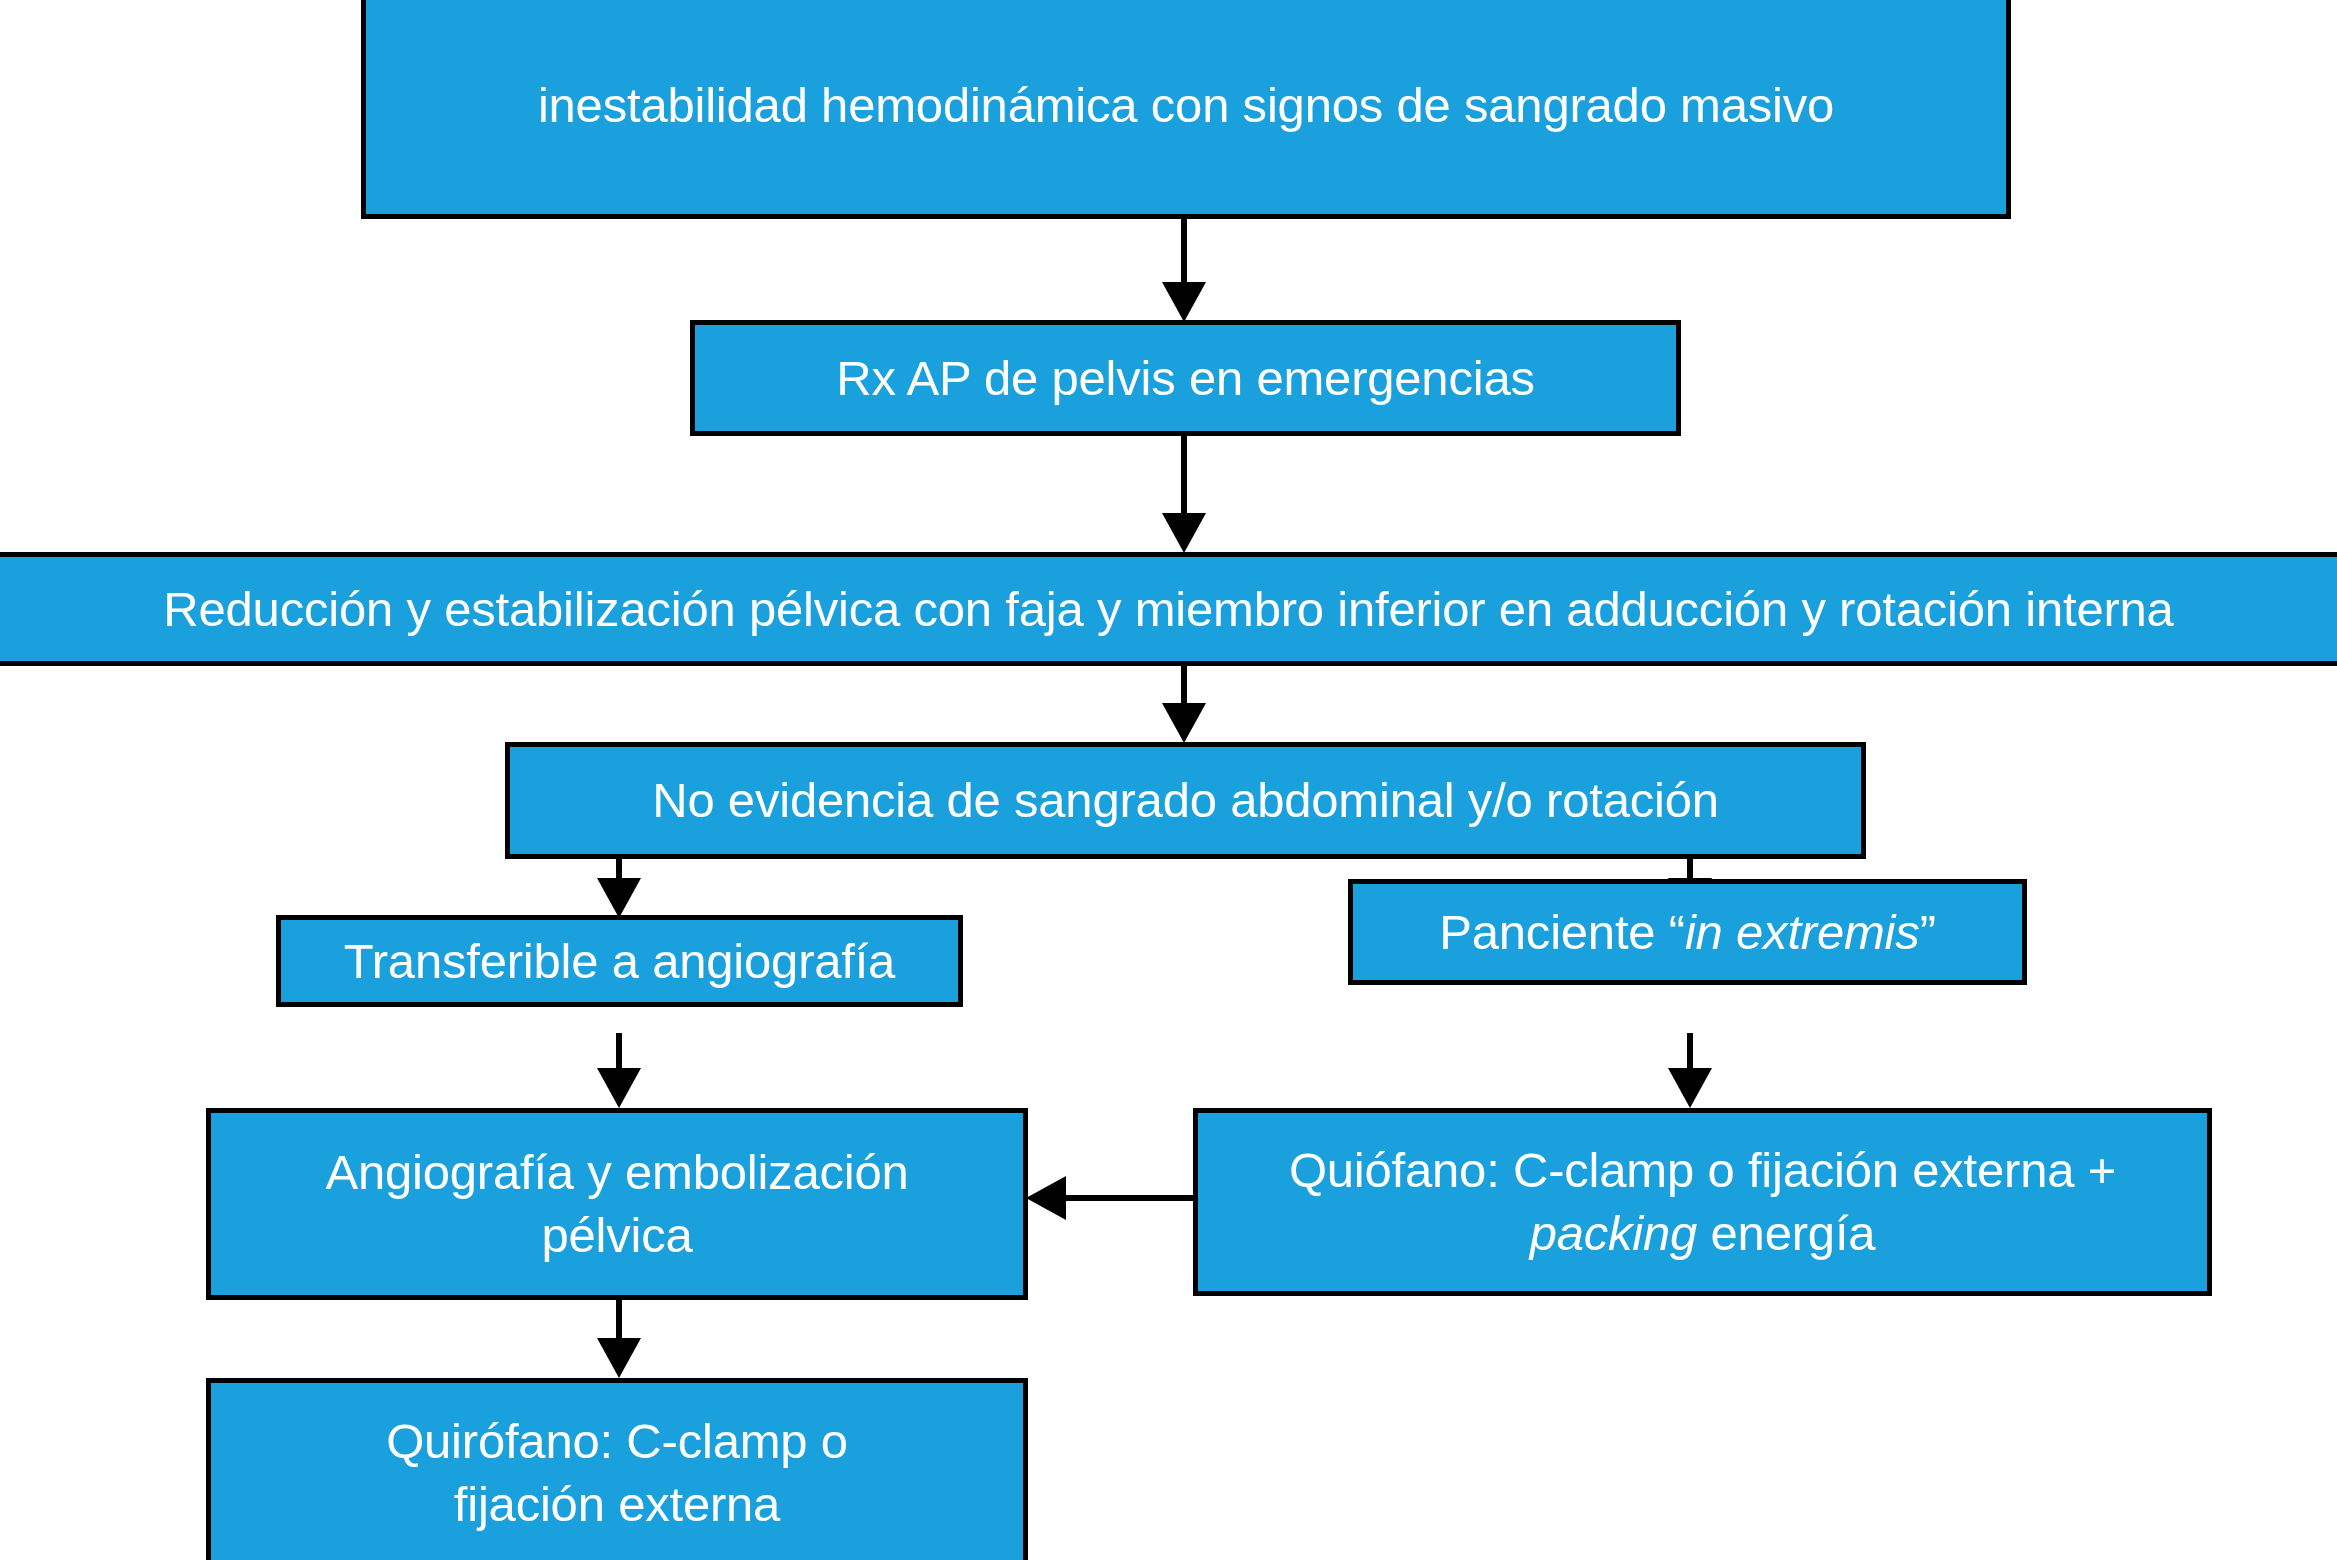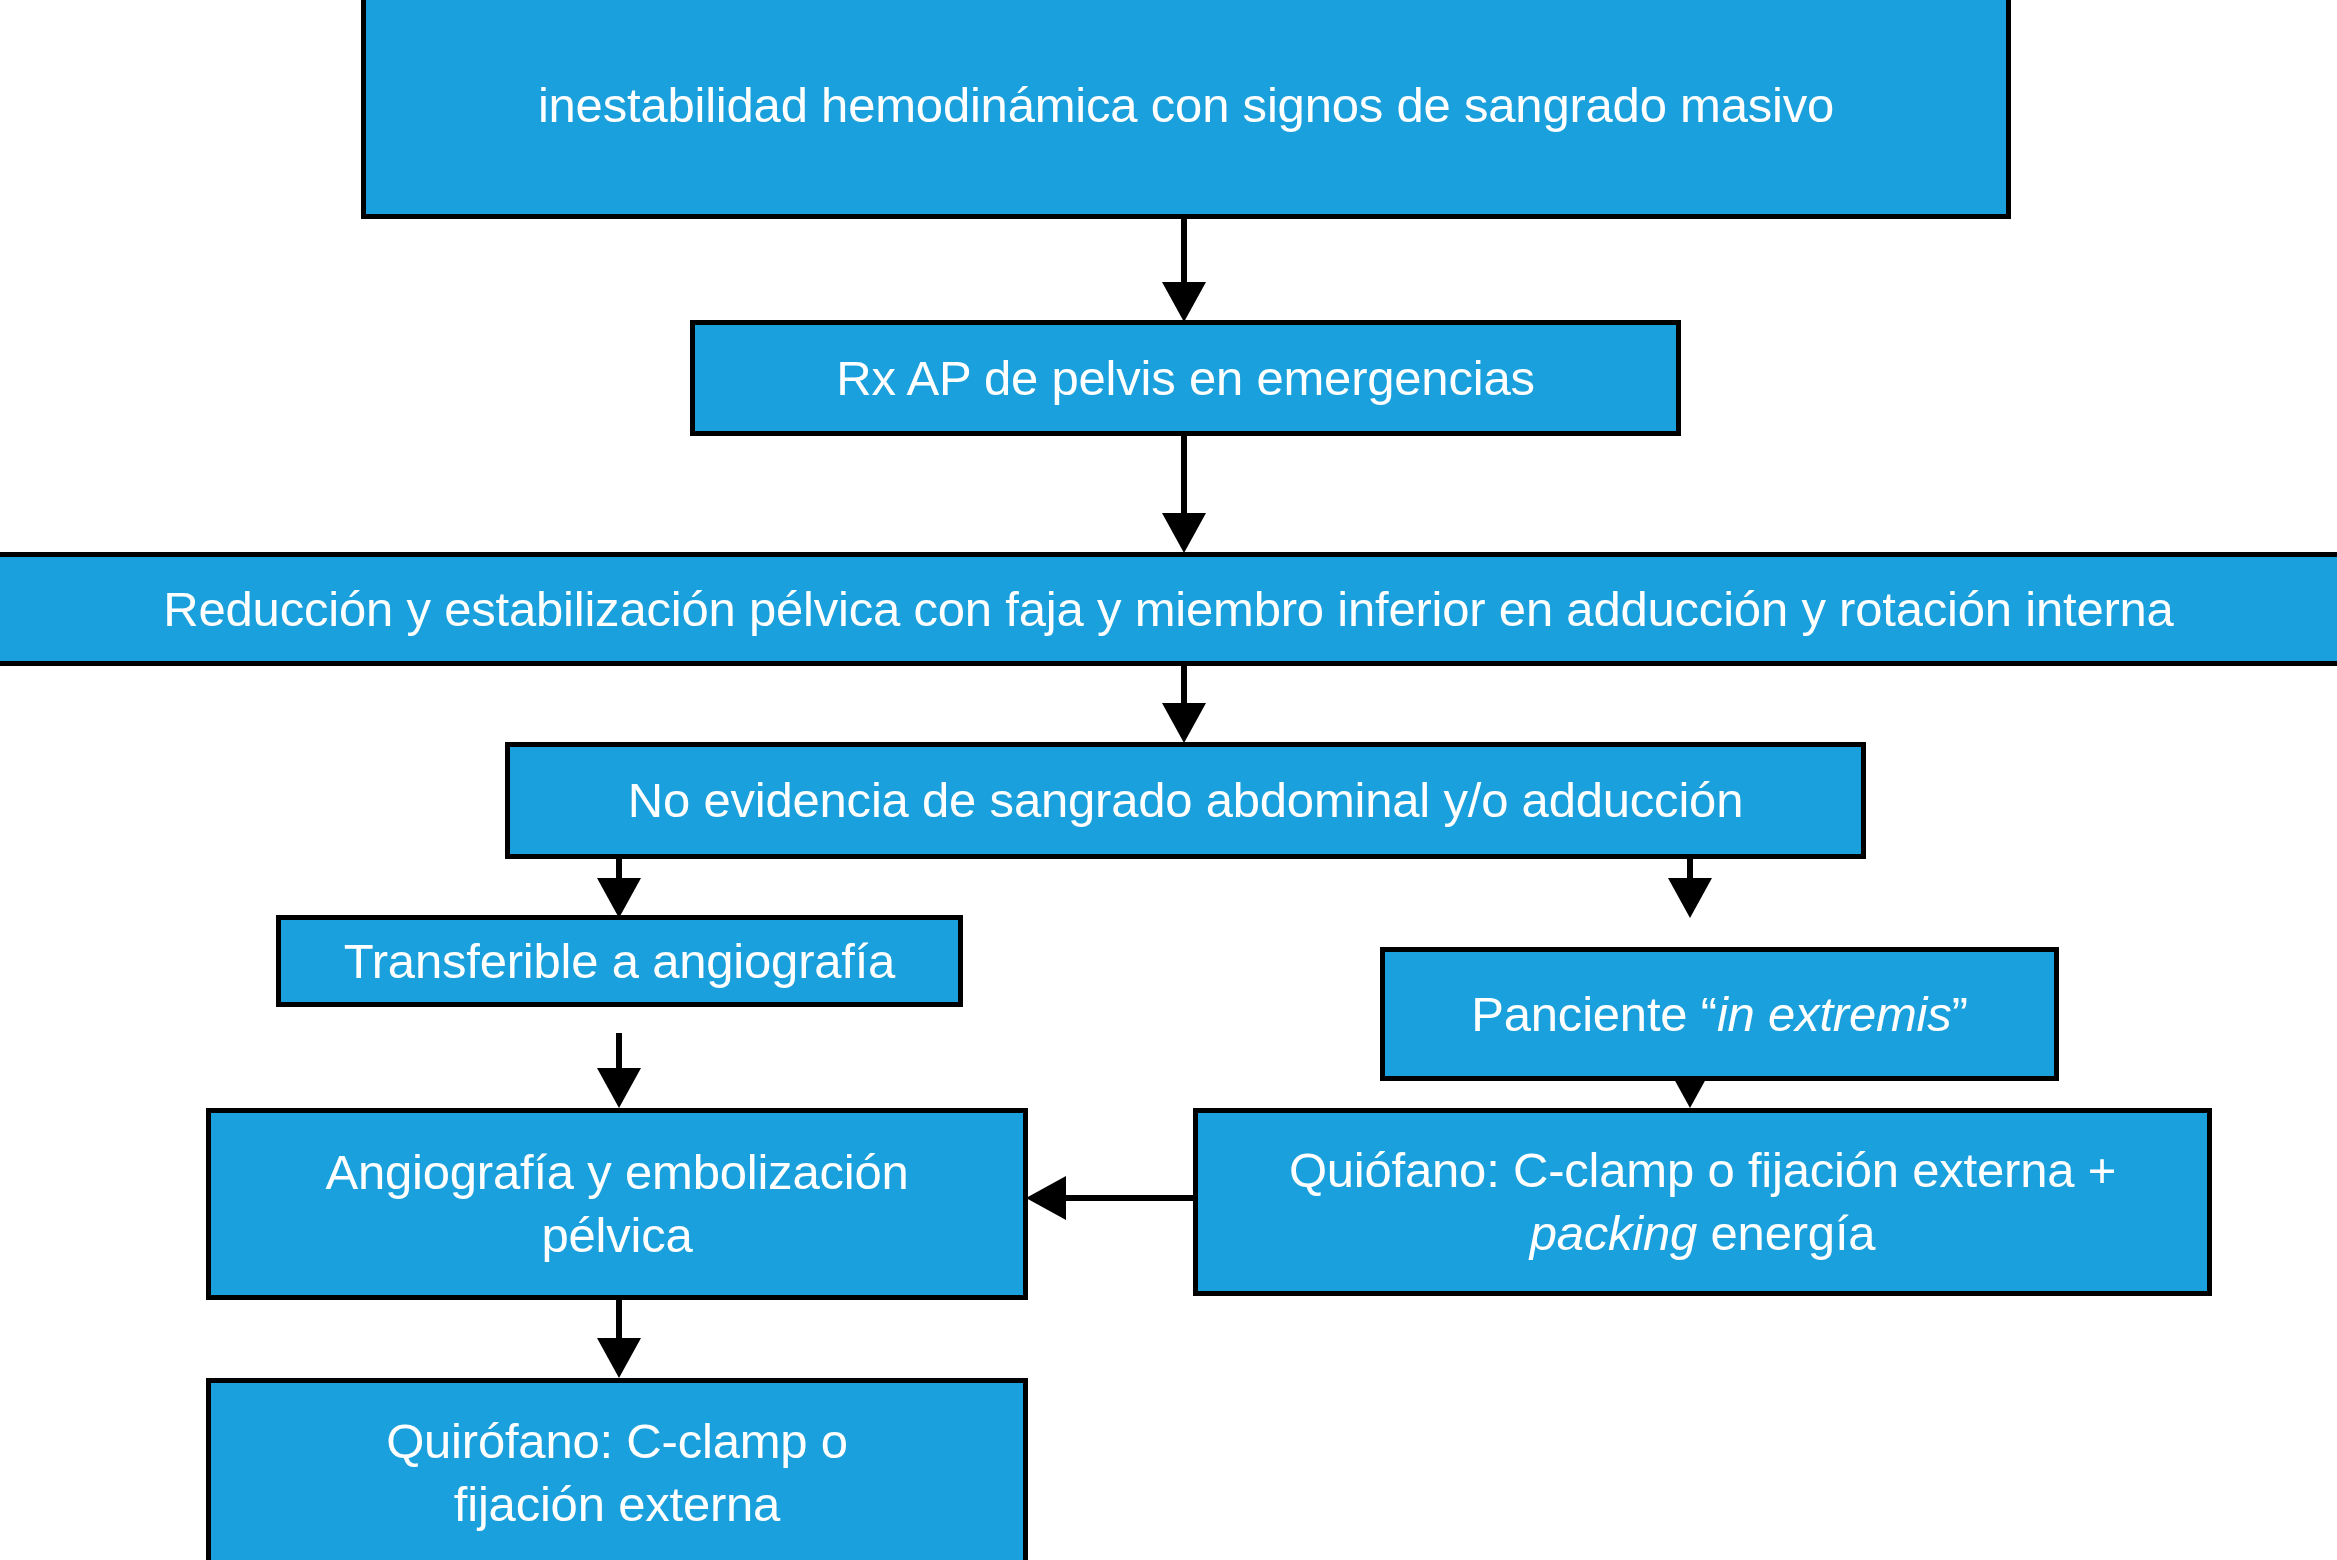--- a/index.html
+++ b/index.html
@@ -43,21 +43,21 @@
   }
   .node em {
     font-style: italic;
   }
   
   #node-trauma       { left: 361px;  top: -8px;   width: 1650px; height: 227px; }
   #node-rx           { left: 690px;  top: 320px;  width: 991px;  height: 116px; }
   #node-reduccion    { left: -6px;   top: 552px;  width: 2349px; height: 114px; }
   #node-noevidencia  { left: 505px;  top: 742px;  width: 1361px; height: 117px; }
   #node-transferible { left: 276px;  top: 915px;  width: 687px;  height: 92px; }
-  #node-extremis     { left: 1348px; top: 947px;  width: 679px;  height: 134px; margin-left: 32px; }
+  #node-extremis     { left: 1348px; top: 879px;  width: 679px;  height: 106px; }
   #node-angiografia  { left: 206px;  top: 1108px; width: 822px;  height: 192px; }
   #node-quiofano     { left: 1193px; top: 1108px; width: 1019px; height: 188px; }
   #node-quirofano    { left: 206px;  top: 1378px; width: 822px;  height: 190px; }
 
   
   .conn {
     position: absolute;
     background: #000000;
     z-index: 1;
   }
@@ -125,21 +125,21 @@
   </div>
 
   <div class="node" id="node-reduccion">
     <span class="txt">
       <span class="line">Reducción y estabilización pélvica con faja y miembro inferior en adducción y rotación interna</span>
     </span>
   </div>
 
   <div class="node" id="node-noevidencia">
     <span class="txt">
-      <span class="line">No evidencia de sangrado abdominal y/o adducción</span>
+      <span class="line">No evidencia de sangrado abdominal y/o rotación</span>
     </span>
   </div>
 
   <div class="node" id="node-transferible">
     <span class="txt">
       <span class="line">Transferible a angiografía</span>
     </span>
   </div>
 
   <div class="node" id="node-extremis">

